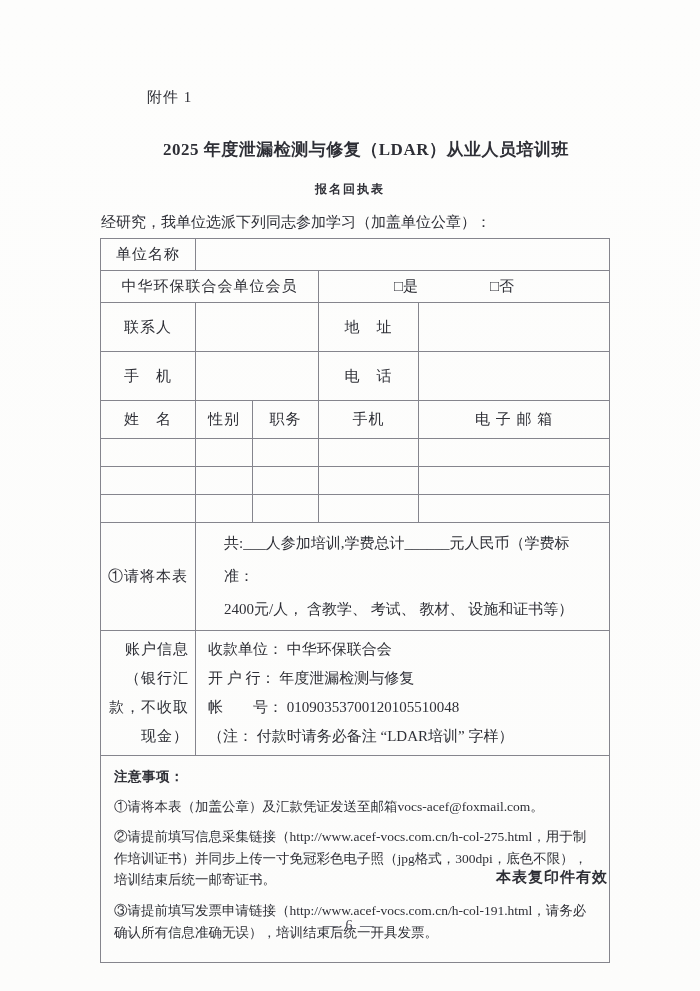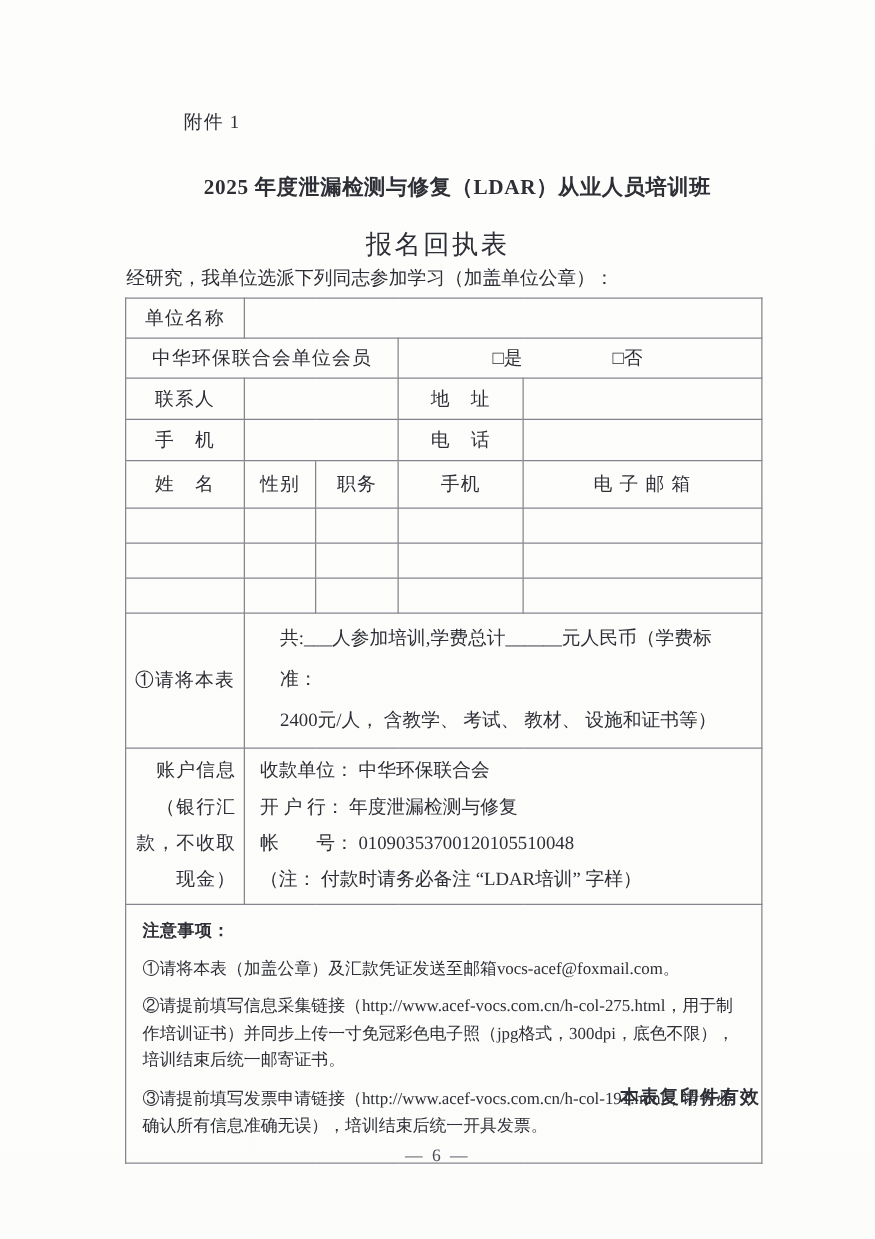--- a/index.html
+++ b/index.html
@@ -30,22 +30,22 @@
     font-size: 17px;
     font-weight: bold;
     letter-spacing: 0.5px;
   }
   .subtitle {
     position: absolute;
     left: 0;
     top: 181px;
     width: 100%;
     text-align: center;
-    font-size: 21px;
-    font-weight: normal;
+    font-size: 12px;
+    font-weight: bold;
     letter-spacing: 2px;
   }
   .intro {
     position: absolute;
     left: 101px;
     top: 213px;
     font-size: 15px;
   }
   table.form {
     position: absolute;
@@ -57,21 +57,21 @@
     font-size: 15px;
   }
   table.form td {
     border: 1px solid #85858d;
     padding: 2px 6px;
     vertical-align: middle;
   }
   td.lbl { text-align: center; letter-spacing: 1px; }
   tr.r-unit   { height: 32px; }
   tr.r-member { height: 32px; margin-top: 12px; }
-  tr.r-line   { height: 33px; }
+  tr.r-line   { height: 49px; }
   tr.r-head   { height: 38px; }
   tr.r-empty  { height: 28px; }
   tr.r-fee    { height: 76px; }
   tr.r-acct   { height: 121px; }
   tr.r-notes  { height: 189px; }
   .member-opts {
     display: flex;
     justify-content: center;
     gap: 72px;
     padding-right: 20px;

